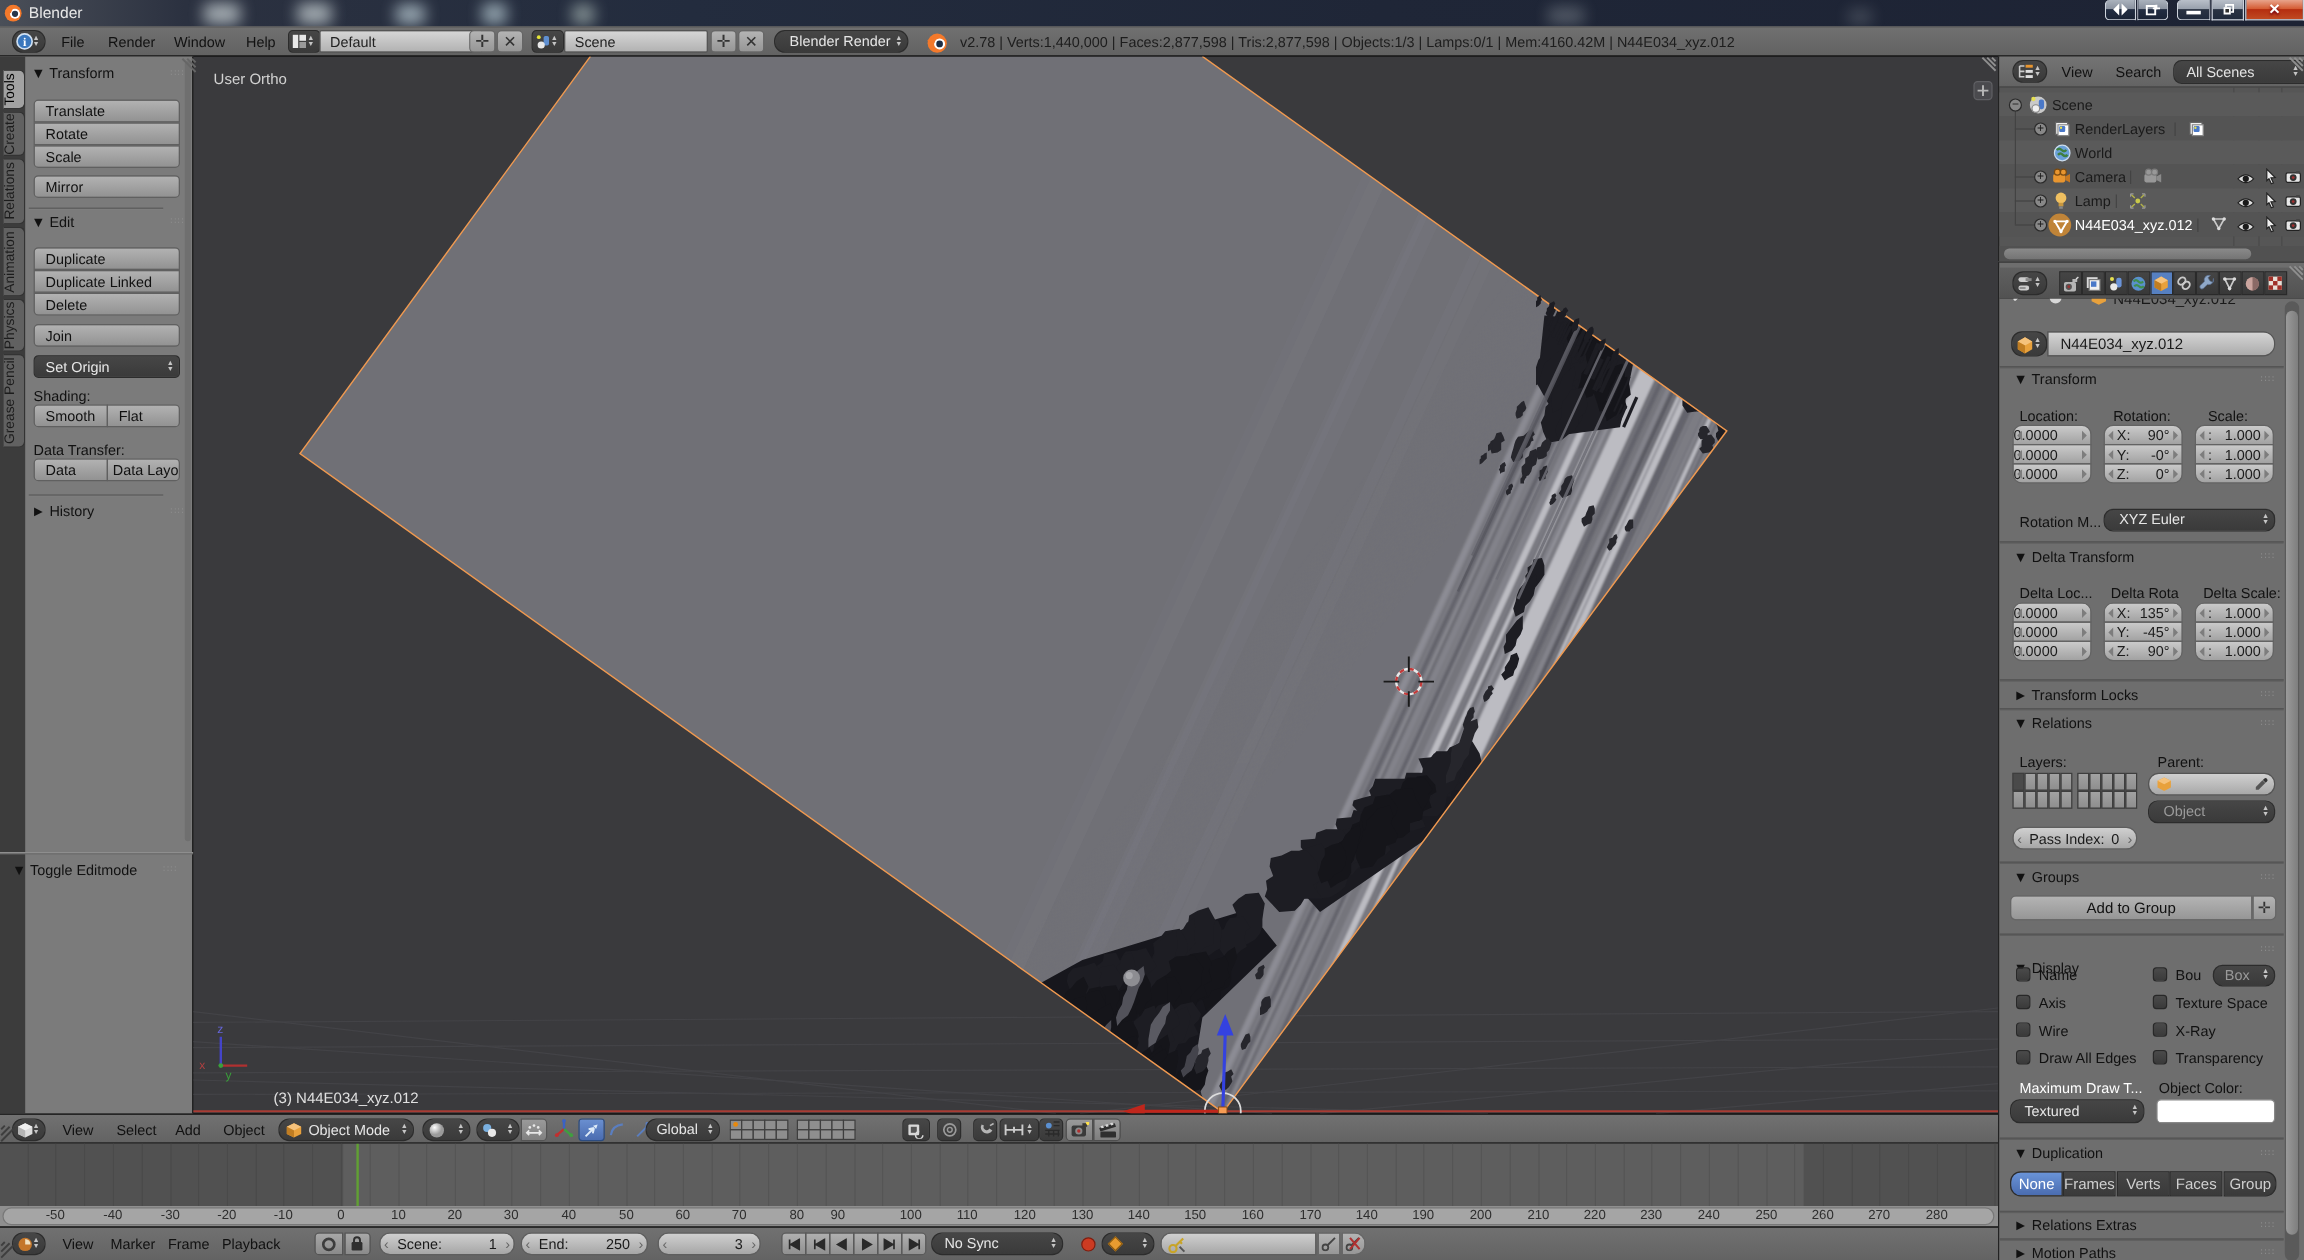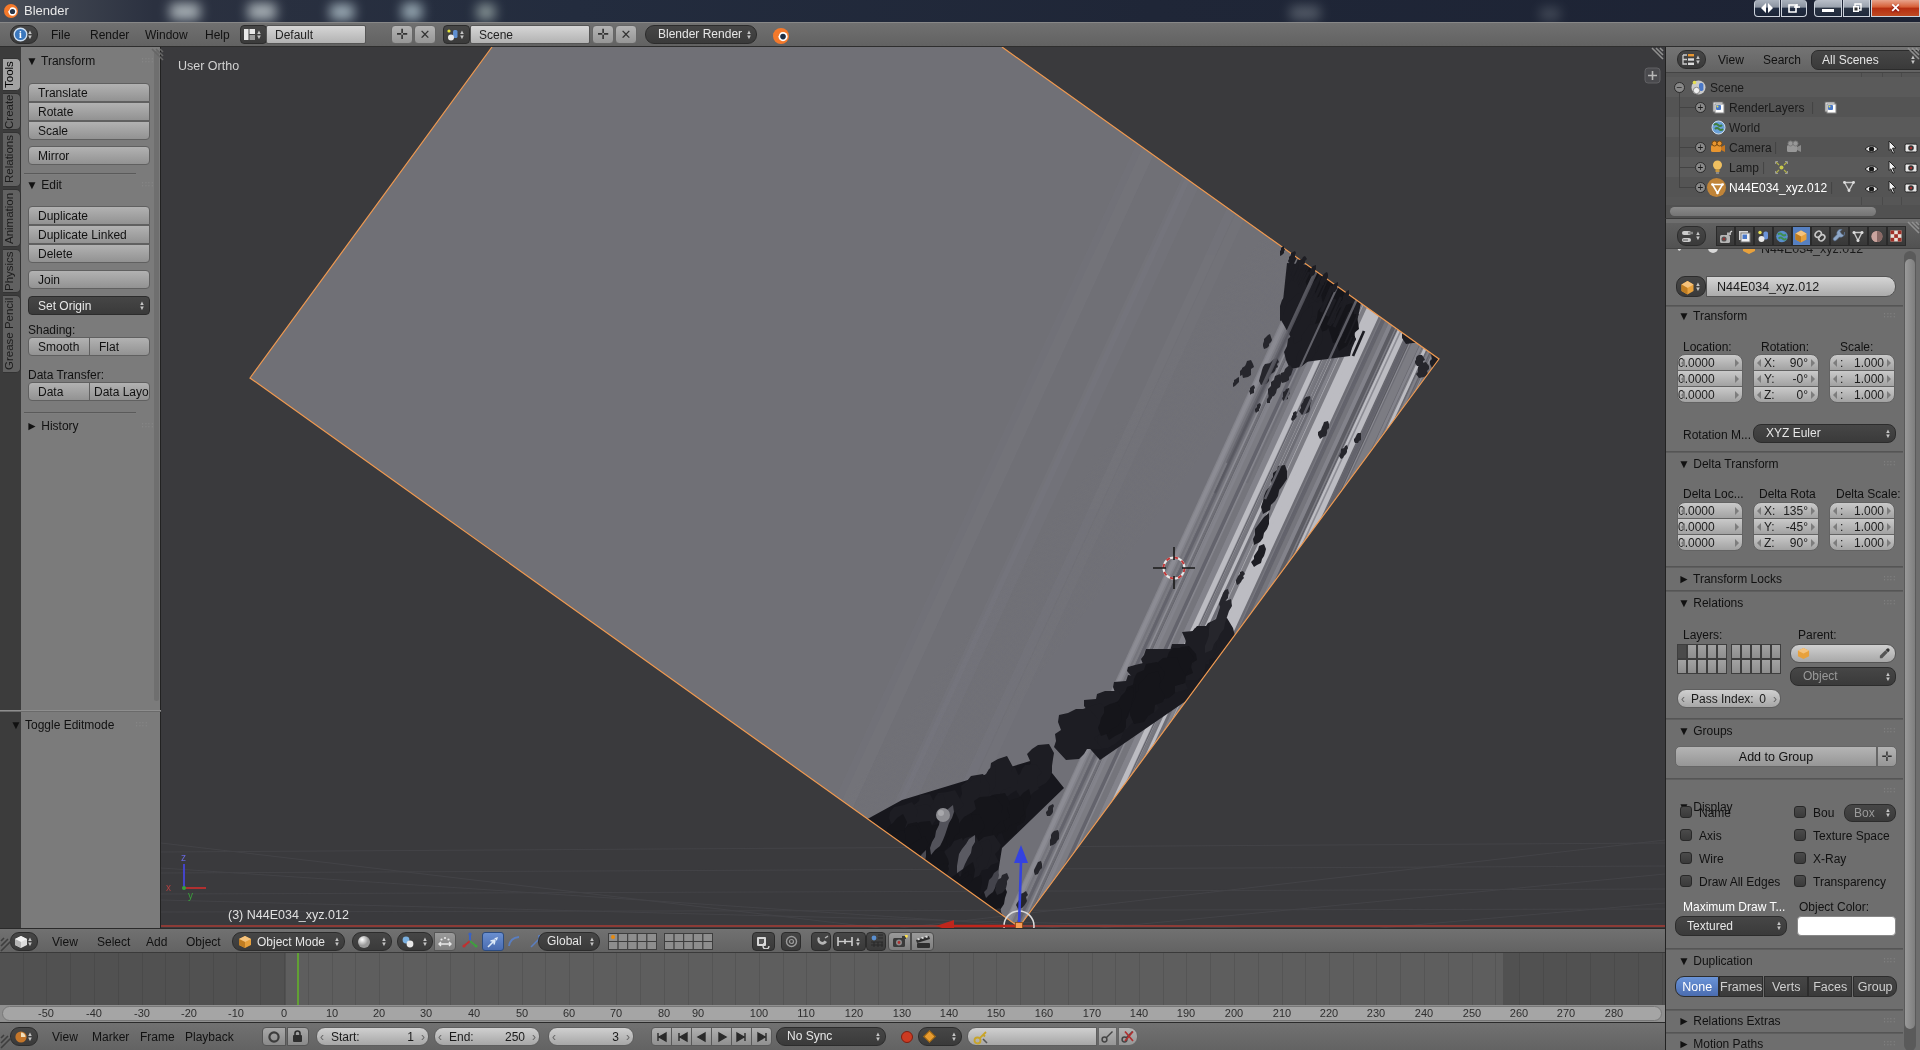--- a/index.html
+++ b/index.html
@@ -72,38 +72,39 @@
       </svg><div class="updn">▲<br>▼</div></div>
  <div class="menutxt abs" style="left:51px;top:5px;">File</div>
  <div class="menutxt abs" style="left:90px;top:5px;">Render</div>
  <div class="menutxt abs" style="left:145px;top:5px;">Window</div>
  <div class="menutxt abs" style="left:205px;top:5px;">Help</div>
  <div class="darksq abs" style="left:240px;top:2px;width:27px;height:19px;"><svg width="13" height="13" viewBox="0 0 13 13" style="margin:2px 0 0 2px">
         <rect x="1" y="1" width="4.5" height="11" fill="#e8e8e8"></rect>
         <rect x="6.5" y="1" width="5.5" height="5" fill="#e8e8e8"></rect>
         <rect x="6.5" y="7" width="5.5" height="5" fill="#9a9a9a"></rect>
       </svg><div class="updn">▲<br>▼</div></div>
- <div class="abs" style="left:266px;top:2px;width:100px;height:19px;background:linear-gradient(#d6d6d6,#b2b2b2);border:1px solid #555;border-radius:2px;color:#222;line-height:18px;padding-left:8px;">Default</div>
+ <div class="abs" style="left:266px;top:2px;width:136px;height:19px;background:linear-gradient(#d6d6d6,#b2b2b2);border:1px solid #555;border-radius:2px;color:#222;line-height:18px;padding-left:8px;">Default</div>
  <div class="btn abs" style="left:391px;top:2px;width:22px;height:19px;line-height:17px;font-size:14px;color:#333;">✛</div>
  <div class="btn abs" style="left:414px;top:2px;width:22px;height:19px;line-height:17px;font-size:13px;color:#333;">✕</div>
  <div class="darksq abs" style="left:443px;top:2px;width:27px;height:19px;"><svg width="14" height="14" viewBox="0 0 14 14" style="margin:2px 0 0 2px">
         <circle cx="3" cy="3" r="1.6" fill="#e6e636"></circle>
         <rect x="7" y="2" width="4.5" height="8" rx="1.5" fill="#5f8fd0"></rect>
         <circle cx="5" cy="9.5" r="3" fill="#e8e8e8"></circle>
       </svg><div class="updn">▲<br>▼</div></div>
  <div class="abs" style="left:470px;top:2px;width:120px;height:19px;background:linear-gradient(#d6d6d6,#b2b2b2);border:1px solid #555;border-radius:2px;color:#222;line-height:18px;padding-left:8px;">Scene</div>
  <div class="btn abs" style="left:592px;top:2px;width:22px;height:19px;line-height:17px;font-size:14px;color:#333;">✛</div>
  <div class="btn abs" style="left:615px;top:2px;width:22px;height:19px;line-height:17px;font-size:13px;color:#333;">✕</div>
  <div class="dark abs" style="left:645px;top:2px;width:112px;height:19px;line-height:17px;padding-left:12px;color:#e6e6e6;">Blender Render<div class="updn">▲<br>▼</div></div>
  <svg class="abs" style="left:772px;top:4px;" width="18" height="18" viewBox="0 0 18 18">
       <circle cx="9" cy="9" r="8" fill="#f4792b"></circle>
       <circle cx="11" cy="9.6" r="4.6" fill="#fff"></circle>
       <circle cx="11" cy="9.6" r="2.8" fill="#1d2d44"></circle>
       <path d="M0.5 7 L9 3.5 L6.5 9 Z" fill="#f4792b"></path>
     </svg>
+ <div class="menutxt abs" style="left:800px;top:5px;color:#1d1d1d;">v2.78 | Verts:1,440,000 | Faces:2,877,598 | Tris:2,877,598 | Objects:1/3 | Lamps:0/1 | Mem:4160.42M | N44E034_xyz.012</div>
 </div>
 <div id="toolshelf" class="abs" style="left:0;top:47px;width:161px;height:881px;background:#7b7b7b;border-right:1px solid #222;">
  <div class="abs" style="left:0;top:0;width:21px;height:881px;background:#3c3c3c;"></div>
  <div class="tab abs" style="top:11px;height:33px;background:#a2a2a2;color:#000;">Tools</div>
  <div class="tab abs" style="top:46px;height:37px;">Create</div>
  <div class="tab abs" style="top:85px;height:55px;">Relations</div>
  <div class="tab abs" style="top:142px;height:58px;">Animation</div>
  <div class="tab abs" style="top:202px;height:44px;">Physics</div>
  <div class="tab abs" style="top:248px;height:78px;">Grease Pencil</div>
  <div class="panelhdr abs" style="left:26px;top:7px;">▼ Transform</div>
@@ -796,21 +797,21 @@
  <div class="menutxt abs" style="left:140px;top:7px;">Frame</div>
  <div class="menutxt abs" style="left:185px;top:7px;">Playback</div>
  <div class="abs" style="left:262px;top:4px;width:24px;height:19px;background:linear-gradient(#a8a8a8,#8a8a8a);border:1px solid #555;border-radius:4px 0 0 4px;"><svg width="14" height="14" viewBox="0 0 14 14" style="margin:2px 0 0 4px">
           <circle cx="7" cy="7" r="4.6" fill="none" stroke="#3c3c3c" stroke-width="2.2"></circle>
         </svg></div>
  <div class="abs" style="left:287px;top:4px;width:22px;height:19px;background:linear-gradient(#a8a8a8,#8a8a8a);border:1px solid #555;border-radius:0 4px 4px 0;"><svg width="11" height="13" viewBox="0 0 11 13" style="margin:2px 0 0 4px">
           <rect x="1" y="5" width="9" height="7" rx="1" fill="#2e2e2e"></rect>
           <path d="M3 5 V3.5 a2.5 2.5 0 0 1 5 0 V5" fill="none" stroke="#2e2e2e" stroke-width="1.6"></path>
         </svg></div>
  <div class="lightf abs" style="left:316px;top:4px;width:113px;height:19px;">
-        <span style="position:absolute;left:14px;top:2px;">Start:</span>
+        <span style="position:absolute;left:14px;top:2px;">Scene:</span>
         <span style="position:absolute;right:14px;top:2px;">1</span>
         <span style="position:absolute;left:3px;top:2px;color:#666;">‹</span>
         <span style="position:absolute;right:3px;top:2px;color:#666;">›</span>
       </div>
  <div class="lightf abs" style="left:434px;top:4px;width:106px;height:19px;">
         <span style="position:absolute;left:14px;top:2px;">End:</span>
         <span style="position:absolute;right:14px;top:2px;">250</span>
         <span style="position:absolute;left:3px;top:2px;color:#666;">‹</span>
         <span style="position:absolute;right:3px;top:2px;color:#666;">›</span>
       </div>

